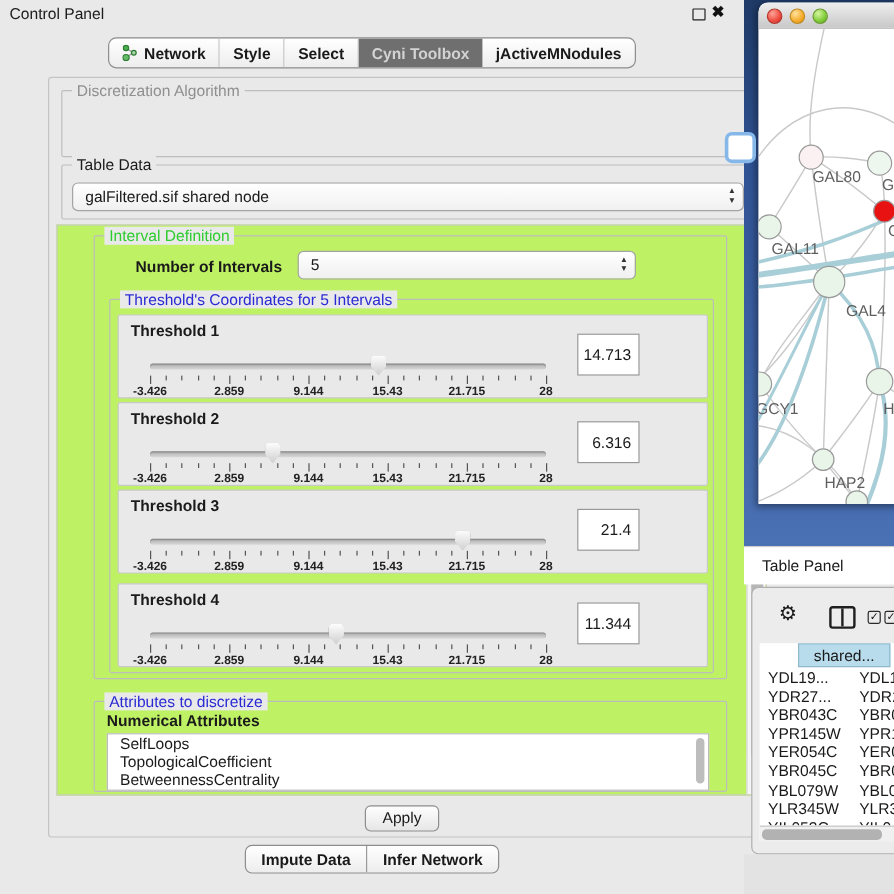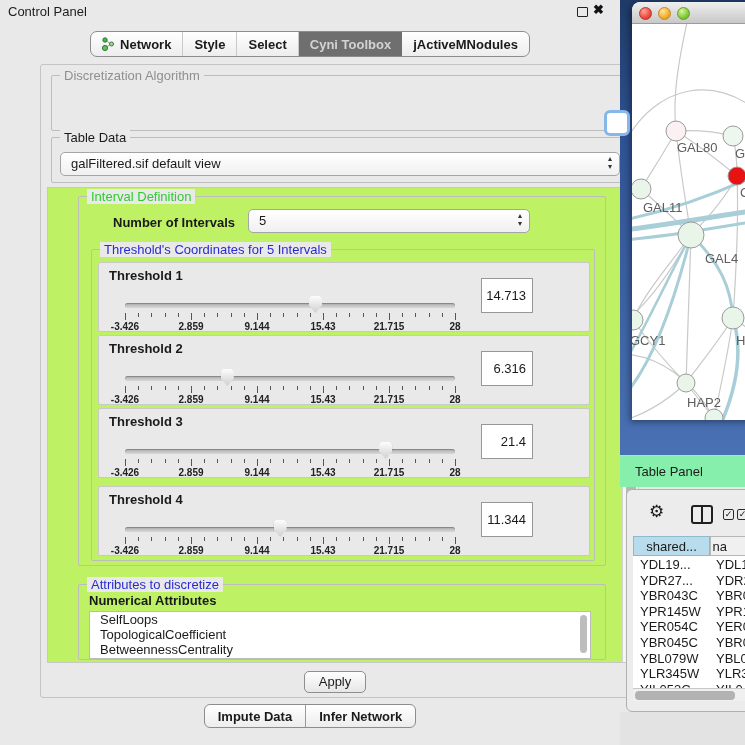--- a/index.html
+++ b/index.html
@@ -81,34 +81,34 @@
   
   #desktop-blue { position:absolute; left:620px; top:0; width:125px; height:455px; background:linear-gradient(#1f3a66,#2f5293 30%,#4a71b4); }
   #net-window { position:absolute; left:632px; top:2px; width:120px; height:418px; background:#fff; border-radius:8px 0 0 0; box-shadow:-2px 2px 6px rgba(0,0,0,.4); overflow:hidden; }
   #net-titlebar { position:relative; height:22px; background:linear-gradient(#efefef,#c8c8c8); border-bottom:1px solid #9c9c9c; border-radius:8px 0 0 0; }
   .tl { position:absolute; top:5px; width:13px; height:13px; border-radius:50%; }
   .tl.red { left:7px; background:radial-gradient(circle at 35% 30%, #ffa399, #ee4b3e 60%, #c33328); border:1px solid #b2362c; }
   .tl.yellow { left:26px; background:radial-gradient(circle at 35% 30%, #ffe4a0, #f5ab29 60%, #d98e14); border:1px solid #c08a1e; }
   .tl.green { left:45px; background:radial-gradient(circle at 35% 30%, #d6f5a0, #7ecb36 60%, #5da324); border:1px solid #6a9b2e; }
   #net-canvas { position:relative; width:120px; height:396px; }
 
-  #tablepanel-header { position:absolute; left:620px; top:455px; width:125px; height:32px; background:#86efac; border-top:1px solid #cfcfcf; }
+  #tablepanel-header { position:absolute; left:620px; top:455px; width:125px; height:32px; background:#ffffff; border-top:1px solid #cfcfcf; }
   #tablepanel-header .tpt { position:absolute; left:15px; top:8px; font-size:13px; color:#1c1c1c; }
   #tablepanel-body { position:absolute; left:626px; top:489px; width:130px; height:223px; background:#ececec; border:1px solid #b0b0b0; border-radius:6px; }
   #tp-below { position:absolute; left:620px; top:712px; width:125px; height:33px; background:#e3e3e3; }
 
   #gear-icon { position:absolute; left:22px; top:13px; font-size:17px; color:#1a1a1a; line-height:17px; }
   #split-icon { position:absolute; left:64px; top:15px; width:22px; height:19px; border:2px solid #1f1f1f; border-radius:3px; }
   #split-icon .mid { position:absolute; left:8px; top:0; width:2px; height:15px; background:#1f1f1f; }
   .cbx { position:absolute; top:19px; width:11px; height:11px; border:1.5px solid #2a2a2a; border-radius:2px; font-size:9px; line-height:9px; text-align:center; color:#111; }
   #cbx1 { left:96px; } #cbx2 { left:110px; }
 
   #tp-table { position:absolute; left:6px; top:46px; width:122px; height:165px; background:#fff; overflow:hidden; }
   #tp-head { position:absolute; left:0; top:0; height:20px; display:flex; }
-  .hcell { font-size:13px; text-align:center; line-height:19px; border:1px solid #b8b8b8; overflow:hidden; white-space:nowrap; }
+  .hcell { font-size:13px; text-align:center; line-height:19px; border:1px solid #b8b8b8; overflow:hidden; white-space:nowrap;margin-left:32px; }
   .hcell.c1 { width:77px; background:#b9dcec; border-color:#8fb9cd; }
   .hcell.c2 { width:70px; background:#f0f0f0; text-align:right; padding-right:52px; }
   #tp-rows { position:absolute; left:0; top:21px; width:150px; height:131px; overflow:hidden; }
   .trow { display:flex; height:15.6px; }
   .tcell { font-size:13px; line-height:15.5px; white-space:nowrap; overflow:hidden; }
   .tcell.c1 { width:77px; padding-left:7px; }
   .tcell.c2 { width:70px; padding-left:6px; }
   #tp-hscroll { position:absolute; left:0; top:152px; width:122px; height:13px; background:#f0f0f0; border-top:1px solid #c8c8c8; }
   #tp-hscroll .hthumb { position:absolute; left:2px; top:2px; width:100px; height:9px; background:#b2b2b2; border-radius:4px; }
 </style>
@@ -153,21 +153,21 @@
 
     <div id="outer-panel">
       <div id="algo-group" class="group">
         <span class="gtitle gray">Discretization Algorithm</span>
         <div id="focus-sliver"></div>
       </div>
 
       <div id="table-data-group" class="group">
         <span class="gtitle">Table Data</span>
         <div id="tabledata-combo" class="combo">
-          <span class="cv">galFiltered.sif default view</span>
+          <span class="cv">galFiltered.sif shared node</span>
           <span class="spinner">
               <span>▴</span>
               <span>▾</span>
             </span>
         </div>
       </div>
 
       <div id="scrollpane">
         <div id="interval-group" class="group">
           <span class="gtitle green">Interval Definition</span>

